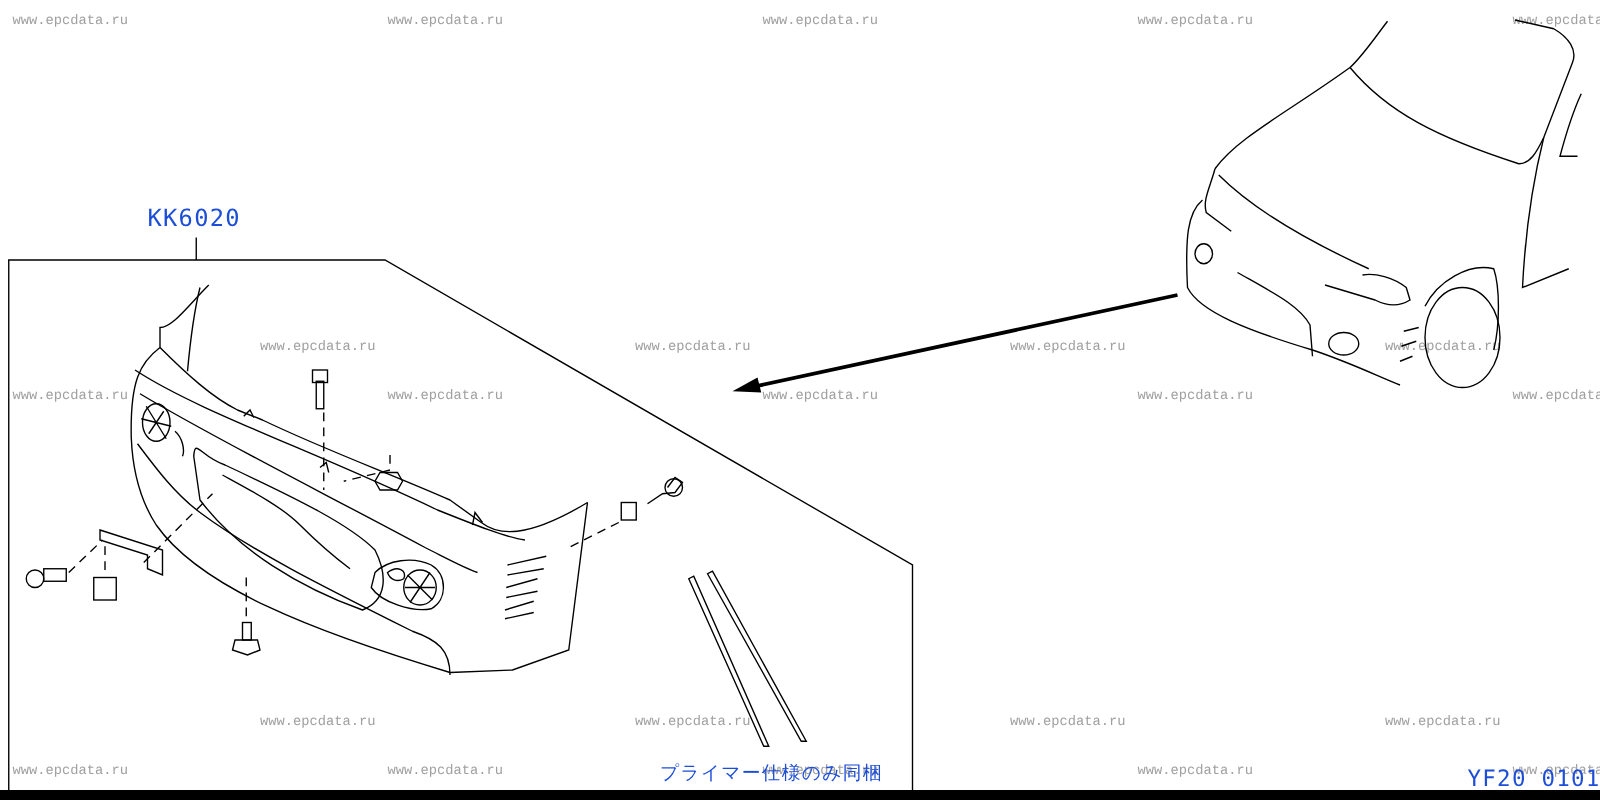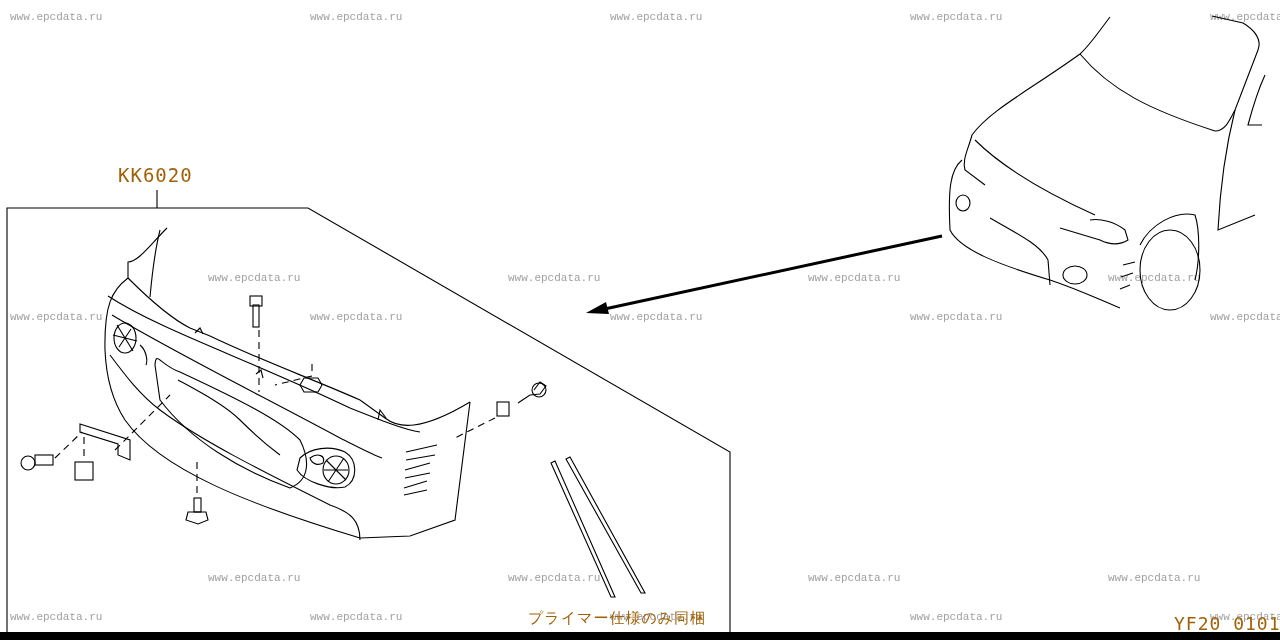--- a/index.html
+++ b/index.html
@@ -1,21 +1,21 @@
 <!DOCTYPE html>
 <html><head>
 <meta charset="utf-8">
 <style>
   html, body { margin: 0; padding: 0; background: #ffffff; }
   body { width: 1280px; height: 640px; position: relative; overflow: hidden;
          font-family: "Liberation Sans", sans-serif; }
   #canvas { position: absolute; left: 0; top: 0; width: 1280px; height: 640px; }
   .wm { position: absolute; font-family: Liberation Mono, monospace; font-size: 11px;
         color: #a0a0a0; white-space: nowrap; pointer-events: none; }
-  .label { position: absolute; font-family: "DejaVu Sans Mono", monospace; color: #a16207;
+  .label { position: absolute; font-family: "DejaVu Sans Mono", monospace; color: #1d4ed8;
            white-space: nowrap; }
   #part-number { left: 118px; top: 164px; font-size: 19px; letter-spacing: 1px; }
   #primer-note { left: 528px; top: 609px; font-family: "DejaVu Sans", sans-serif; font-size: 15px; letter-spacing: 1px; }
   #diagram-code { left: 1174px; top: 613px; font-size: 18px; letter-spacing: 1px; }
   #bottom-bar { position: absolute; left: 0; top: 632px; width: 1280px; height: 8px; background: #000; }
   svg .ln { fill: none; stroke: #000; stroke-width: 1.1; }
   svg .dash { fill: none; stroke: #000; stroke-width: 1.1; stroke-dasharray: 7 5; }
   svg .thick { fill: none; stroke: #000; stroke-width: 3; }
 </style>
 </head>

